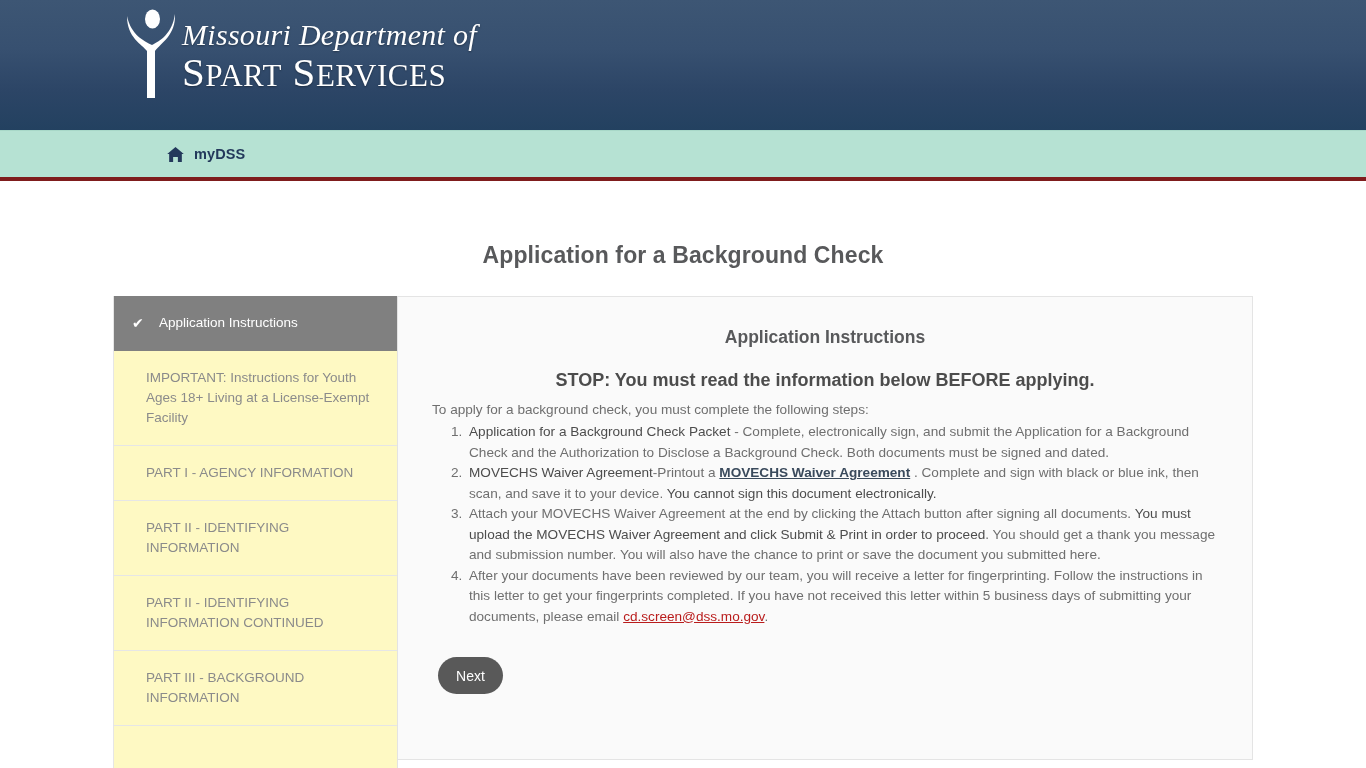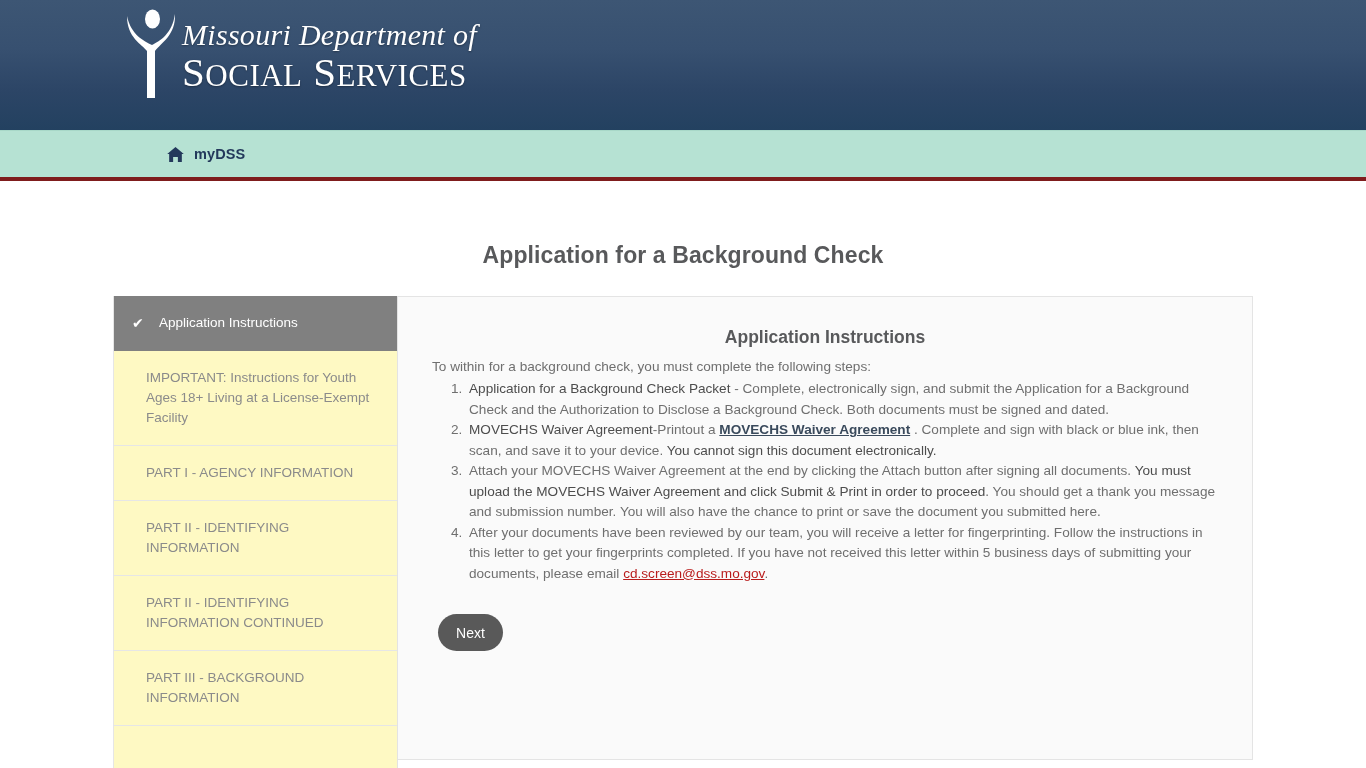--- a/index.html
+++ b/index.html
@@ -202,21 +202,21 @@
 <body>
 
 <div id="site-header">
   <div id="brand-lockup">
     <svg id="brand-figure-icon" viewBox="0 0 58 96">
       <ellipse cx="30.5" cy="15" rx="7.5" ry="9.5" fill="#ffffff"></ellipse>
       <path d="M5 12 C5 34, 20 40, 25 47 L25 94 L33 94 L33 47 C39 39, 54 31, 53 10 C50 30, 38 37, 30 41 C22 37, 9 31, 5 12 Z" fill="#ffffff"></path>
     </svg>
     <div id="brand-wordmark">
       <div class="brand-line1">Missouri Department of</div>
-      <div class="brand-line2"><span>S</span><span class="sc-small">OCIAL</span> <span>S</span><span class="sc-small">ERVICES</span></div>
+      <div class="brand-line2"><span>S</span><span class="sc-small">PART</span> <span>S</span><span class="sc-small">ERVICES</span></div>
     </div>
   </div>
 </div>
 
 <div id="main-nav">
   <a id="nav-mydss">
     <svg class="home-ico" viewBox="0 0 24 24">
       <path d="M12 2.5 L1.5 11.5 L4 11.5 L4 21.5 L9 21.5 L9 15 L15 15 L15 21.5 L20 21.5 L20 11.5 L22.5 11.5 Z" fill="#23395b"></path>
     </svg>
     <span class="nav-label">myDSS</span>
@@ -245,21 +245,22 @@
         <span>PART II - IDENTIFYING INFORMATION CONTINUED</span>
       </div>
       <div class="side-item">
         <span>PART III - BACKGROUND INFORMATION</span>
       </div>
       <div class="side-item"></div>
     </div>
 
   <div id="wizard-panel">
     <div id="panel-heading">Application Instructions</div>
-    <div id="panel-lead">To within for a background check, you must complete the following steps:</div>
+    <div id="panel-warning">STOP: You must read the information below BEFORE applying.</div>
+    <div id="panel-lead">To apply for a background check, you must complete the following steps:</div>
     <ol id="steps-list">
         <li><b>Application for a Background Check Packet</b><span> - Complete, electronically sign, and submit the Application for a Background Check and the Authorization to Disclose a Background Check. Both documents must be signed and dated.</span></li>
         <li><b>MOVECHS Waiver Agreement</b><span>-Printout a </span><a class="doc-link">MOVECHS Waiver Agreement</a><span> . Complete and sign with black or blue ink, then scan, and save it to your device. </span><b>You cannot sign this document electronically.</b></li>
         <li><span>Attach your MOVECHS Waiver Agreement at the end by clicking the Attach button after signing all documents. </span><b>You must upload the MOVECHS Waiver Agreement and click Submit &amp; Print in order to proceed</b><span>.  You should get a thank you message and submission number. You will also have the chance to print or save the document you submitted here.</span></li>
         <li><span>After your documents have been reviewed by our team, you will receive a letter for fingerprinting. Follow the instructions in this letter to get your fingerprints completed. If you have not received this letter within 5 business days of submitting your documents, please email  </span><a class="mail-link">cd.screen@dss.mo.gov</a><span>.</span></li>
       </ol>
     <button id="next-button">Next</button>
   </div>
 
 </div>

